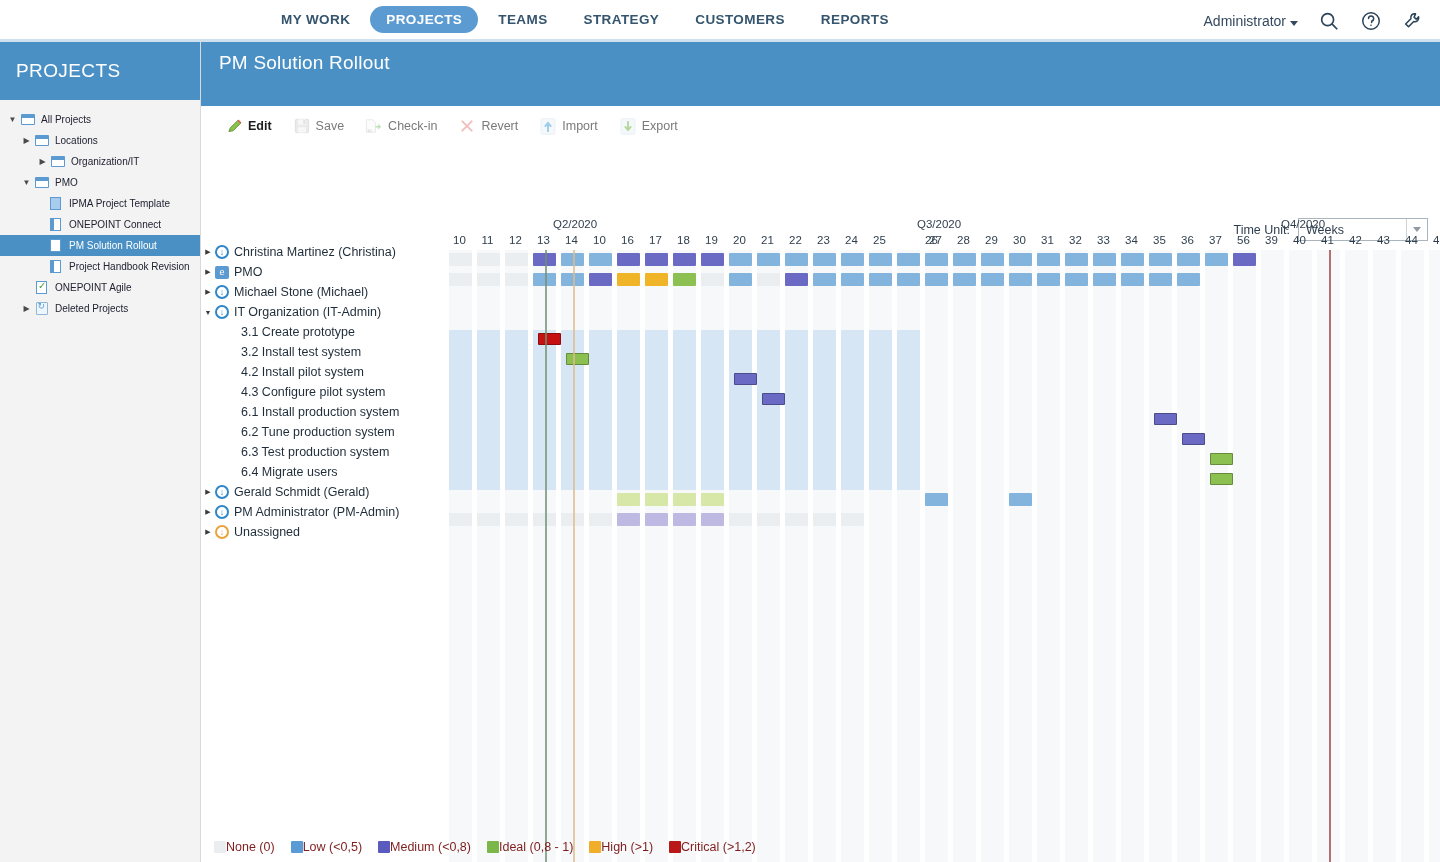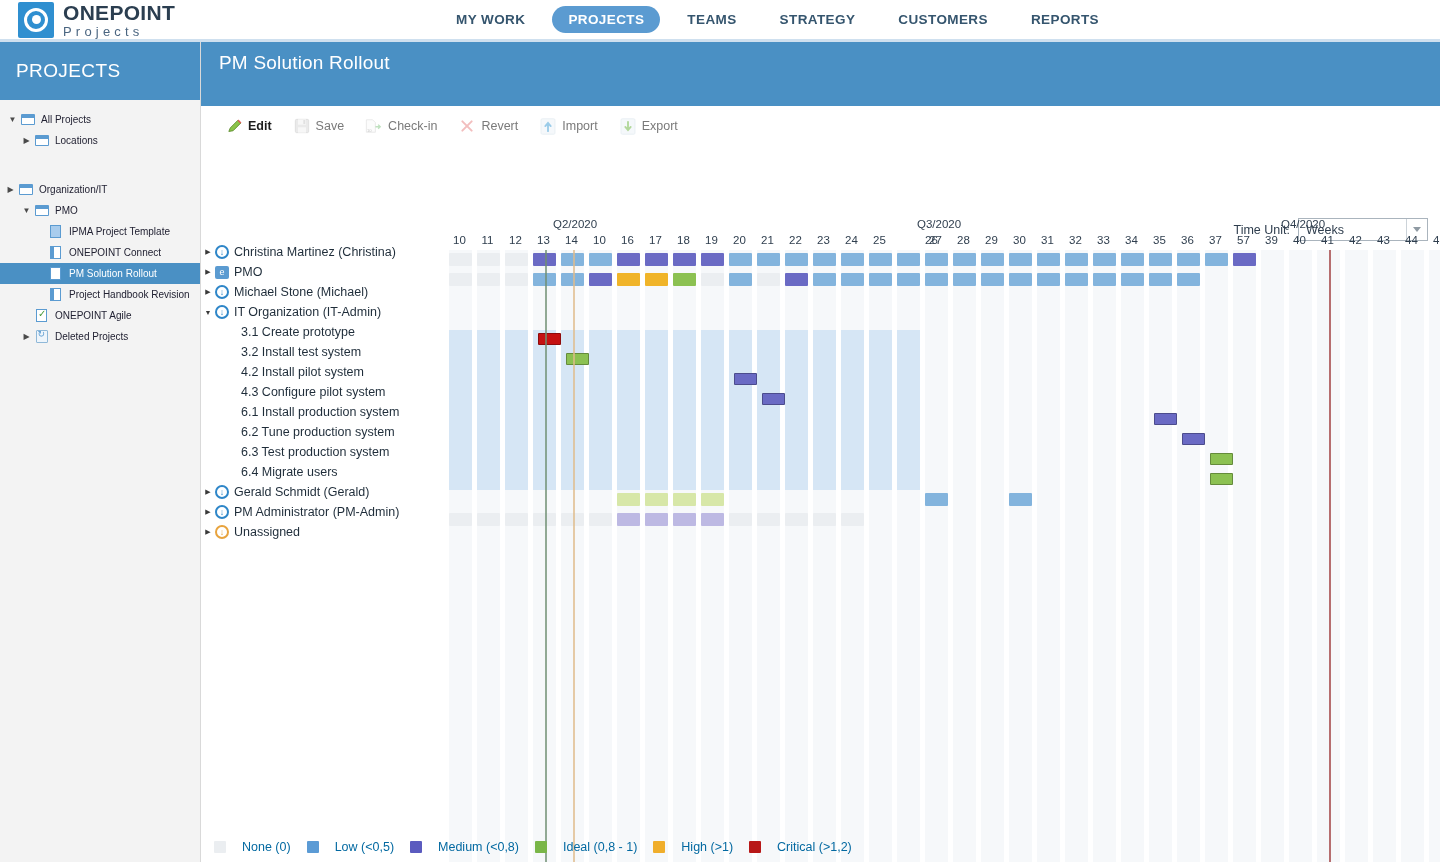--- a/index.html
+++ b/index.html
@@ -27,21 +27,21 @@
     background: #2f8fd0;
   }
   .logo-dot { width: 9px; height: 9px; border-radius: 50%; background: #ffffff; }
   .logo-text { margin-left: 9px; line-height: 1; }
   .logo-text .l1 {
     font-size: 21px; font-weight: bold; color: #2b3e50; letter-spacing: .3px;
   }
   .logo-text .l2 {
     font-size: 13px; color: #4a6580; letter-spacing: 4.2px; margin-top: 2px;
   }
-  .mainnav { display: flex; align-items: center; gap: 11px; margin-left: 265px; }
+  .mainnav { display: flex; align-items: center; gap: 4px; margin-left: 265px; }
   .mainnav a {
     font-size: 13.5px; font-weight: bold; color: #35556e; letter-spacing: .4px;
     padding: 6px 16px; border-radius: 14px; text-decoration: none; white-space: nowrap;
   }
   .mainnav a.active { background: #5b9bd1; color: #ffffff; }
   .topright {
     position: absolute; right: 16px; top: 0; height: 42px;
     display: flex; align-items: center; gap: 20px;
   }
   .topright .user { font-size: 14px; color: #34495e; }
@@ -185,66 +185,72 @@
   }
   .grp-ico::after{content:"e"; font-size:9px;color:#fff;line-height:1;}
   .nlabel { margin-left: 5px; white-space: nowrap; }
   .nlabel.task { margin-left: 40px; }
 
   
   .legend {
     position: absolute; left: 201px; bottom: 4px; width: 1239px; height: 22px;
     display: flex; align-items: center; padding-left: 13px; gap: 16px;
   }
-  .lg { display:flex; align-items:center; gap: 16px; font-size: 12.5px; color:#0369a1; }
+  .lg { display:flex; align-items:center; gap: 0; font-size: 12.5px; color:#7f1d1d; }
   .lg-sw { width: 12px; height: 12px; border-radius: 1px; }
 </style>
 </head>
 <body>
 
 <div class="topbar">
-  <div class="logo-wrap">
-    <div class="logo-mark">
-      <div class="logo-ring">
-          <div class="logo-dot"></div>
-        </div>
-    </div>
-    <div class="logo-text">
-      <div class="l1">ONEPOINT</div>
-      <div class="l2">Projects</div>
-    </div>
-  </div>
   <nav class="mainnav" id="mainnav">
       <a href="#">MY WORK</a>
       <a href="#" class="active">PROJECTS</a>
       <a href="#">TEAMS</a>
       <a href="#">STRATEGY</a>
       <a href="#">CUSTOMERS</a>
       <a href="#">REPORTS</a>
     </nav>
+  <div class="topright">
+    <div class="user">
+      <span>Administrator</span><span class="caret"></span>
+    </div>
+    <svg class="ticon" viewBox="0 0 24 24" fill="none" stroke="#2b4257" stroke-width="1.8">
+      <circle cx="10.5" cy="10.5" r="6.5"></circle>
+        <line x1="15.5" y1="15.5" x2="21" y2="21"></line>
+    </svg>
+    <svg class="ticon" viewBox="0 0 24 24" fill="none" stroke="#2b4257" stroke-width="1.6">
+      <circle cx="12" cy="12" r="9"></circle>
+      <path d="M9.3 9.2a2.8 2.8 0 1 1 3.4 2.9v1.6" stroke-linecap="round"></path>
+      <circle cx="12" cy="16.6" r="0.9" fill="#2b4257" stroke="none"></circle>
+    </svg>
+    <svg class="ticon" viewBox="0 0 24 24" fill="none" stroke="#2b4257" stroke-width="1.7">
+      <path d="M14.8 4.2a4.2 4.2 0 0 0-5.1 5.3L4 15.2l3.1 3.1 5.7-5.7a4.2 4.2 0 0 0 5.3-5.1l-2.6 2.6-2.3-2.3z" stroke-linejoin="round"></path>
+    </svg>
+  </div>
 </div>
 
 <aside class="sidebar">
   <div class="sidebar-head">PROJECTS</div>
   <div class="tree" id="tree">
       <div class="tnode" style="padding-left: 6px;">
         <span class="arrow open"></span>
         <span class="tico">
           <span class="ic-folder"></span>
         </span>
         <span class="tlabel">All Projects</span>
       </div>
       <div class="tnode" style="padding-left: 20px;">
         <span class="arrow closed"></span>
         <span class="tico">
           <span class="ic-folder"></span>
         </span>
         <span class="tlabel">Locations</span>
       </div>
-      <div class="tnode" style="padding-left: 4px; margin-top: 28px;">
+      <div class="tnode" style="padding-left: 36px;">
         <span class="arrow closed"></span>
         <span class="tico">
           <span class="ic-folder"></span>
         </span>
         <span class="tlabel">Organization/IT</span>
       </div>
       <div class="tnode" style="padding-left: 20px;">
         <span class="arrow open"></span>
         <span class="tico">
           <span class="ic-folder"></span>
@@ -395,21 +401,21 @@
         <div class="wk" style="left: 751px; width: 23px;">28</div>
         <div class="wk" style="left: 779px; width: 23px;">29</div>
         <div class="wk" style="left: 807px; width: 23px;">30</div>
         <div class="wk" style="left: 835px; width: 23px;">31</div>
         <div class="wk" style="left: 863px; width: 23px;">32</div>
         <div class="wk" style="left: 891px; width: 23px;">33</div>
         <div class="wk" style="left: 919px; width: 23px;">34</div>
         <div class="wk" style="left: 947px; width: 23px;">35</div>
         <div class="wk" style="left: 975px; width: 23px;">36</div>
         <div class="wk" style="left: 1003px; width: 23px;">37</div>
-        <div class="wk" style="left: 1031px; width: 23px;">57</div>
+        <div class="wk" style="left: 1031px; width: 23px;">56</div>
         <div class="wk" style="left: 1059px; width: 23px;">39</div>
         <div class="wk" style="left: 1087px; width: 23px;">40</div>
         <div class="wk" style="left: 1115px; width: 23px;">41</div>
         <div class="wk" style="left: 1143px; width: 23px;">42</div>
         <div class="wk" style="left: 1171px; width: 23px;">43</div>
         <div class="wk" style="left: 1199px; width: 23px;">44</div>
         <div class="wk" style="left: 1227px; width: 23px;">45</div>
       </div>
     <div class="grid" id="grid">
         <div class="gcol" style="left: 248px; width: 23px; background: rgb(246, 248, 250);"></div>

